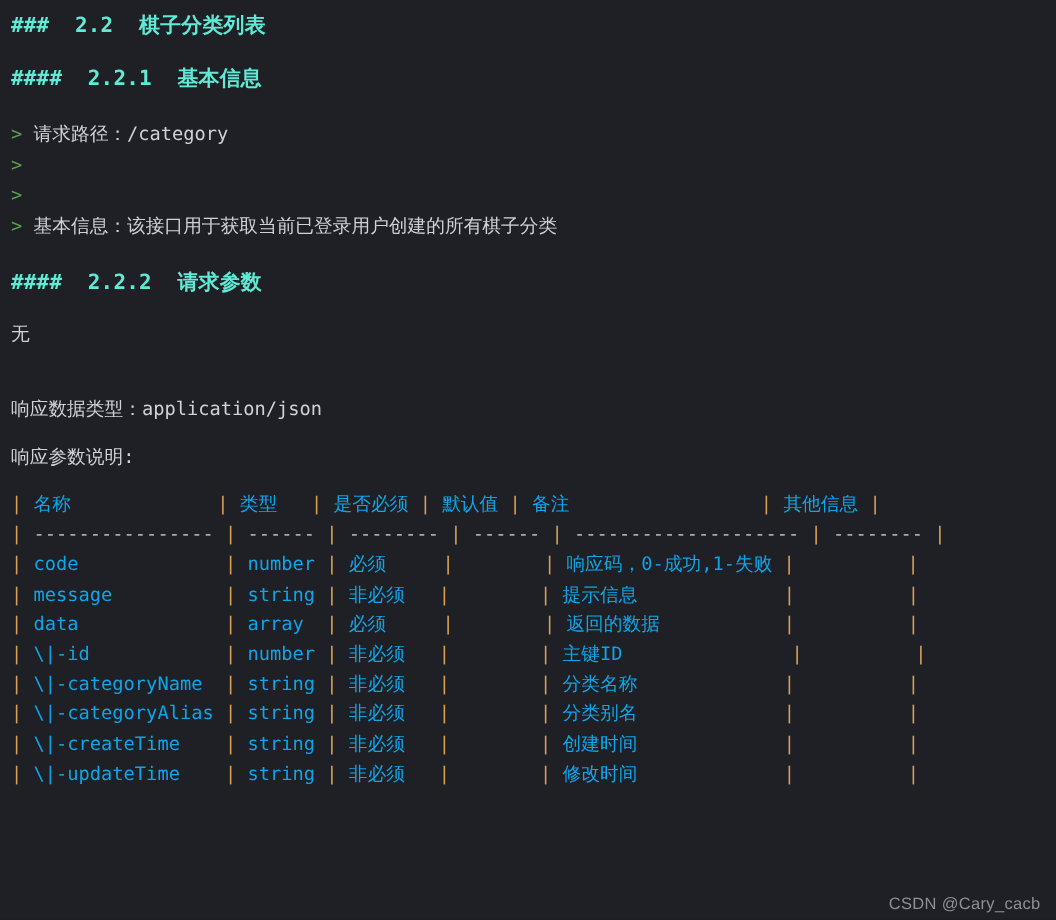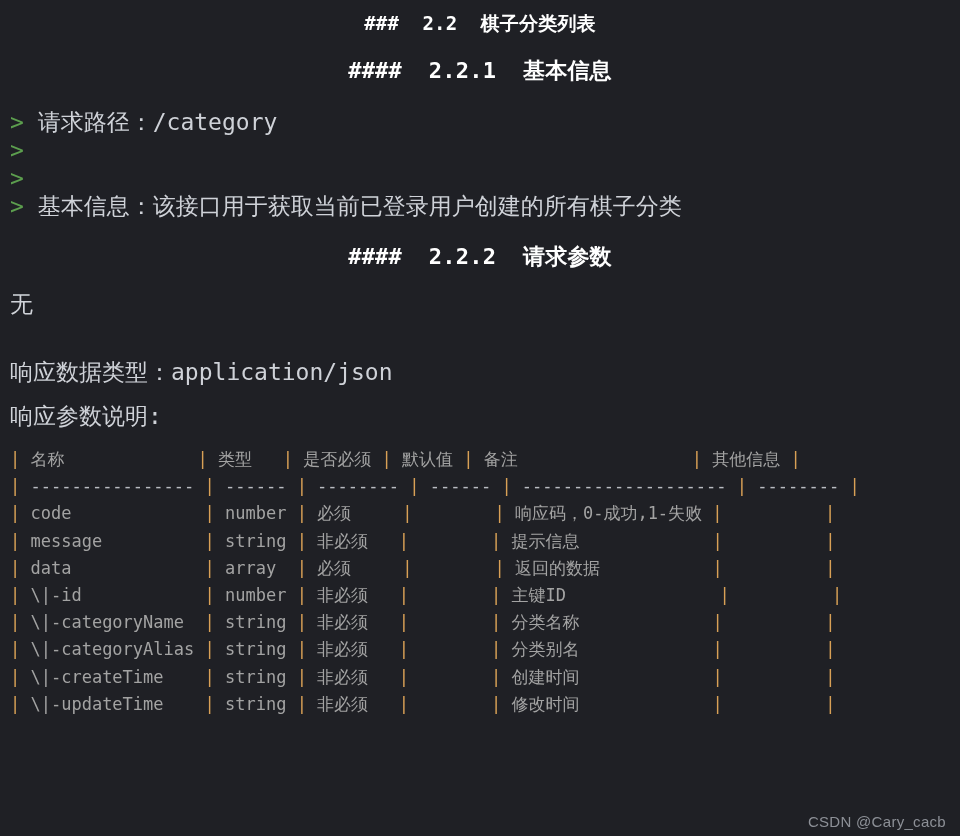--- a/index.html
+++ b/index.html
@@ -20,33 +20,32 @@
     height: 836px;
     background: #1f2025;
     box-sizing: border-box;
     padding: 0 10px;
   }
 
   
   .heading {
     font-family: "DejaVu Sans Mono", "Liberation Mono", monospace;
     font-weight: bold;
-    color: #ffffff;
+    color: #5eead4;
     white-space: pre;
     letter-spacing: 0.2px;
-    text-align: center;
   }
   .h3 { font-size: 19px; line-height: 30px; }
-  .h4 { font-size: 22px; line-height: 30px; }
+  .h4 { font-size: 19px; line-height: 30px; }
 
   
   .prose {
     color: #cfd2d8;
     font-family: "DejaVu Sans Mono", "Liberation Mono", monospace;
-    font-size: 23px;
+    font-size: 17px;
     line-height: 28px;
     white-space: pre;
   }
   .quote-mark {
     color: #5c9e4e;
     font-weight: normal;
   }
   .quote-body { color: #cfd2d8; }
 
   
@@ -60,21 +59,21 @@
     font-family: "DejaVu Sans Mono", "Liberation Mono", monospace;
     font-size: 17px;
     line-height: 27.2px;
     white-space: pre;
     color: #cfd2d8;
     letter-spacing: 0px;
   }
   .tbl .row { white-space: pre; }
   .pipe { color: #d8a056; }
   .dash { color: #b9bcc2; }
-  .txt  { color: #a3a3a3; }
+  .txt  { color: #0ea5e9; }
 
   
   .watermark {
     position: absolute;
     right: 14px;
     bottom: 6px;
     font-family: "Liberation Sans", "DejaVu Sans", sans-serif;
     font-size: 15px;
     color: #8d9097;
     letter-spacing: 0.3px;

